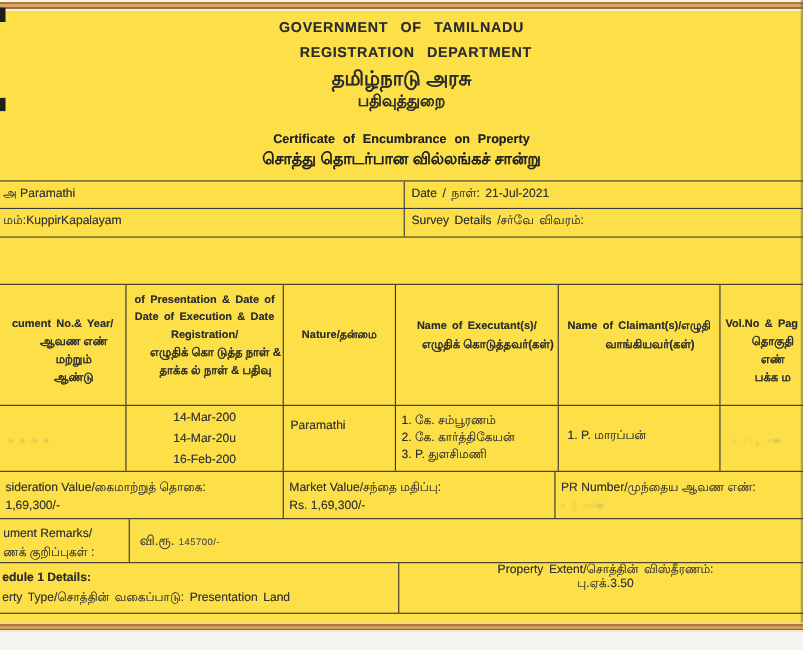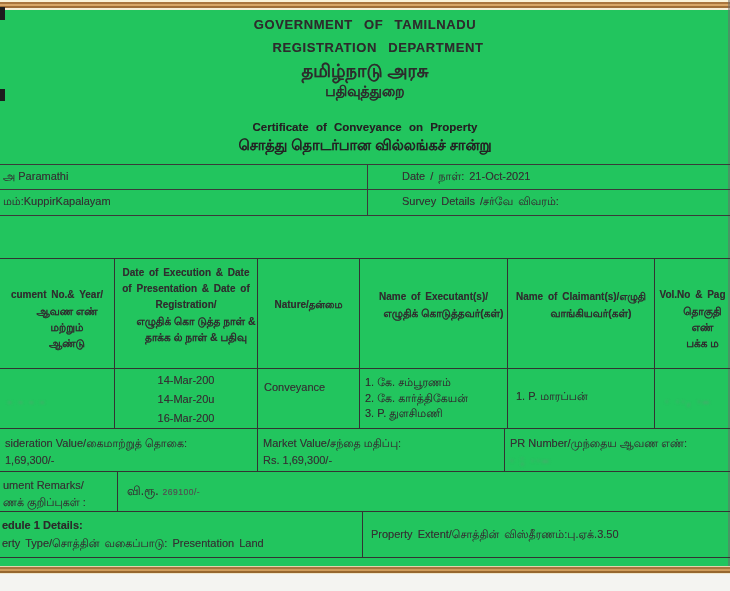--- a/index.html
+++ b/index.html
@@ -1,18 +1,18 @@
 <!DOCTYPE html>
 <html><head>
 <meta charset="utf-8">
 <style>
   html,body{margin:0;padding:0;background:#ffffff;}
   .page{
     position:relative;width:730px;height:591px;overflow:hidden;
-    background:#22c55e;color:#242424;
+    background:#fde047;color:#242424;
     font-family:"Liberation Sans","DejaVu Sans",sans-serif;
   }
   
   .band-top{position:absolute;left:0;top:0;width:730px;height:10px;
     background:linear-gradient(#fbf3da 0 2px,#aa763f 2px 4px,#d8a768 4px 6.5px,#a06e38 6.5px 8px,#f6eed8 8px 10px);}
   .band-bottom{position:absolute;left:0;top:566px;width:730px;height:8px;
     background:linear-gradient(#e7d3ae 0 1.5px,#a9753e 1.5px 3.5px,#cf9c5c 3.5px 5.5px,#96672f 5.5px 7px,#efe6cc 7px 8px);}
   .below-band{position:absolute;left:0;top:574px;width:730px;height:17px;background:#f4f4f1;}
   .edge-right{position:absolute;right:0;top:0;width:2px;height:591px;background:#6b6b6b;opacity:.55;}
   .mark{position:absolute;left:0;width:5px;background:#1d1d1d;}
@@ -23,21 +23,21 @@
   .cline{position:absolute;left:0;width:730px;text-align:center;white-space:nowrap;}
   .gov-en{top:17px;font-weight:bold;font-size:13px;letter-spacing:.6px;word-spacing:7px;color:#2c2c2c;}
   .dept-en{top:40px;font-weight:bold;font-size:13px;letter-spacing:.6px;word-spacing:7px;color:#2c2c2c;padding-left:13px;}
   .gov-ta{top:61px;font-weight:bold;font-size:18px;color:#2c2c2c;}
   .dept-ta{top:83px;font-weight:bold;font-size:14px;color:#2c2c2c;}
   .cert-en{top:121px;font-weight:bold;font-size:11.5px;word-spacing:4px;color:#222;}
   .cert-ta{top:137px;font-weight:bold;font-size:14.5px;color:#222;}
 
   
   .info{position:absolute;left:0;top:164px;width:730px;border-top:1px solid #3a3a3a;border-bottom:1px solid #3a3a3a;}
-  .info-row{display:flex;height:25px;box-sizing:border-box;gap:28px;}
+  .info-row{display:flex;height:25px;box-sizing:border-box;}
   .info-row.first{border-bottom:1px solid #3a3a3a;}
   .info-c1{width:368px;box-sizing:border-box;border-right:1px solid #3a3a3a;padding:5px 0 0 3px;font-size:11px;color:#333;}
   .info-c2{flex:1;padding:5px 0 0 6px;font-size:11px;color:#333;word-spacing:2px;}
 
   
   .period{position:absolute;left:0;top:226px;width:730px;white-space:nowrap;}
   .period .p1{font-size:11px;color:#333;}
   .period .p2{font-size:14.5px;font-weight:bold;color:#222;}
   .period .p3{font-size:12px;color:#333;word-spacing:3px;}
 
@@ -52,21 +52,21 @@
   .r-rem{height:40px;}
   .r-sch{height:46px;}
 
   .hc{text-align:center;font-weight:bold;color:#2e2e2e;}
   .hl-en{font-size:10px;line-height:16px;word-spacing:2px;}
   .hl-ta{font-size:10.5px;line-height:16px;padding-left:20px;}
 
   .w1{width:115px;} .w2{width:143px;} .w3{width:102px;} .w4{width:148px;} .w5{width:147px;} .w6{width:75px;}
   .cw1{width:258px;} .cw2{width:247px;} .cw3{width:225px;}
   .rw1{width:118px;} .rw2{width:612px;}
-  .sw1{width:363px;} .sw2{width:367px;}
+  .sw1{width:363px;} .sw2{width:367px;flex-direction:column;}
 
   .pt28{padding-top:28px;} .pt6{padding-top:6px;} .pt30{padding-top:30px;} .pt38{padding-top:38px;}
   .dates{text-align:center;font-size:11px;color:#333;line-height:19px;padding-top:2px;}
   .nature{font-size:11px;color:#333;line-height:20px;padding:8px 0 0 6px;}
   .names{font-size:11px;color:#2e2e2e;line-height:15.5px;padding:6px 0 0 5px;}
   .claim{font-size:11px;color:#2e2e2e;padding:21px 0 0 8px;}
   .redacted{filter:blur(1.6px);color:#8d8d8d;font-size:11px;letter-spacing:2px;}
   .docno-red{padding:22px 0 0 8px;}
   .volpage-red{padding:22px 0 0 10px;}
 
@@ -92,46 +92,46 @@
 
   <div class="band-top"></div>
   <div class="mark mark1"></div>
   <div class="mark mark2"></div>
   <div class="edge-right"></div>
 
   <div class="cline gov-en">GOVERNMENT OF TAMILNADU</div>
   <div class="cline dept-en">REGISTRATION DEPARTMENT</div>
   <div class="cline gov-ta">தமிழ்நாடு அரசு</div>
   <div class="cline dept-ta">பதிவுத்துறை</div>
-  <div class="cline cert-en">Certificate of Conveyance on Property</div>
+  <div class="cline cert-en">Certificate of Encumbrance on Property</div>
   <div class="cline cert-ta">சொத்து தொடர்பான வில்லங்கச் சான்று</div>
 
   <div class="info">
     <div class="info-row first">
       <div class="info-c1">அ  Paramathi</div>
-      <div class="info-c2">Date / நாள்: 21-Oct-2021</div>
+      <div class="info-c2">Date / நாள்: 21-Jul-2021</div>
     </div>
     <div class="info-row">
       <div class="info-c1">மம்:KuppirKapalayam</div>
       <div class="info-c2">Survey Details /சர்வே விவரம்:</div>
     </div>
   </div>
 
 
   <div class="mt">
 
     <div class="r r-head">
       <div class="c w1 hc pt28">
         <div class="hl-en">cument No.&amp; Year/</div>
         <div class="hl-ta">ஆவண எண் மற்றும்</div>
         <div class="hl-ta">ஆண்டு</div>
       </div>
       <div class="c w2 hc pt6">
+        <div class="hl-en">of Presentation &amp; Date of</div>
         <div class="hl-en">Date of Execution &amp; Date</div>
-        <div class="hl-en">of Presentation &amp; Date of</div>
         <div class="hl-en">Registration/</div>
         <div class="hl-ta">எழுதிக் கொ டுத்த நாள் &amp;</div>
         <div class="hl-ta">தாக்க ல் நாள் &amp; பதிவு</div>
       </div>
       <div class="c w3 hc pt38">
         <div class="hl-en">Nature/தன்மை</div>
       </div>
       <div class="c w4 hc pt30">
         <div class="hl-en">Name of Executant(s)/</div>
         <div class="hl-ta">எழுதிக் கொடுத்தவர்(கள்)</div>
@@ -147,24 +147,24 @@
       </div>
     </div>
 
     <div class="r r-data">
       <div class="c w1 docno-red">
         <span class="redacted">- - - -</span>
       </div>
       <div class="c w2 dates">
         <div>14-Mar-200</div>
         <div>14-Mar-20u</div>
-        <div>16-Mar-200</div>
+        <div>16-Feb-200</div>
       </div>
       <div class="c w3 nature">
-        <div>Conveyance</div>
+        <div>Paramathi</div>
       </div>
       <div class="c w4 names">
         <div>1. கே. சம்பூரணம்</div>
         <div>2. கே. கார்த்திகேயன்</div>
         <div>3. P. துளசிமணி</div>
       </div>
       <div class="c w5 claim">
         <div>1. P. மாரப்பன்</div>
       </div>
       <div class="c w6 last volpage-red">
@@ -187,21 +187,21 @@
       </div>
     </div>
 
     <div class="r r-rem">
       <div class="c rw1 rem-label">
         <div>ument Remarks/</div>
         <div>ணக் குறிப்புகள் :</div>
       </div>
       <div class="c rw2 last rem-val">
         <span class="ta">வி.ரூ.</span>
-        <span class="num">269100/-</span>
+        <span class="num">145700/-</span>
       </div>
     </div>
 
     <div class="r r-sch">
       <div class="c sw1 sch-left">
         <div class="sch-title">edule 1 Details:</div>
         <div class="sch-type">
           <span>erty Type/சொத்தின் வகைப்பாடு:</span><span> Presentation Land</span>
         </div>
       </div>

